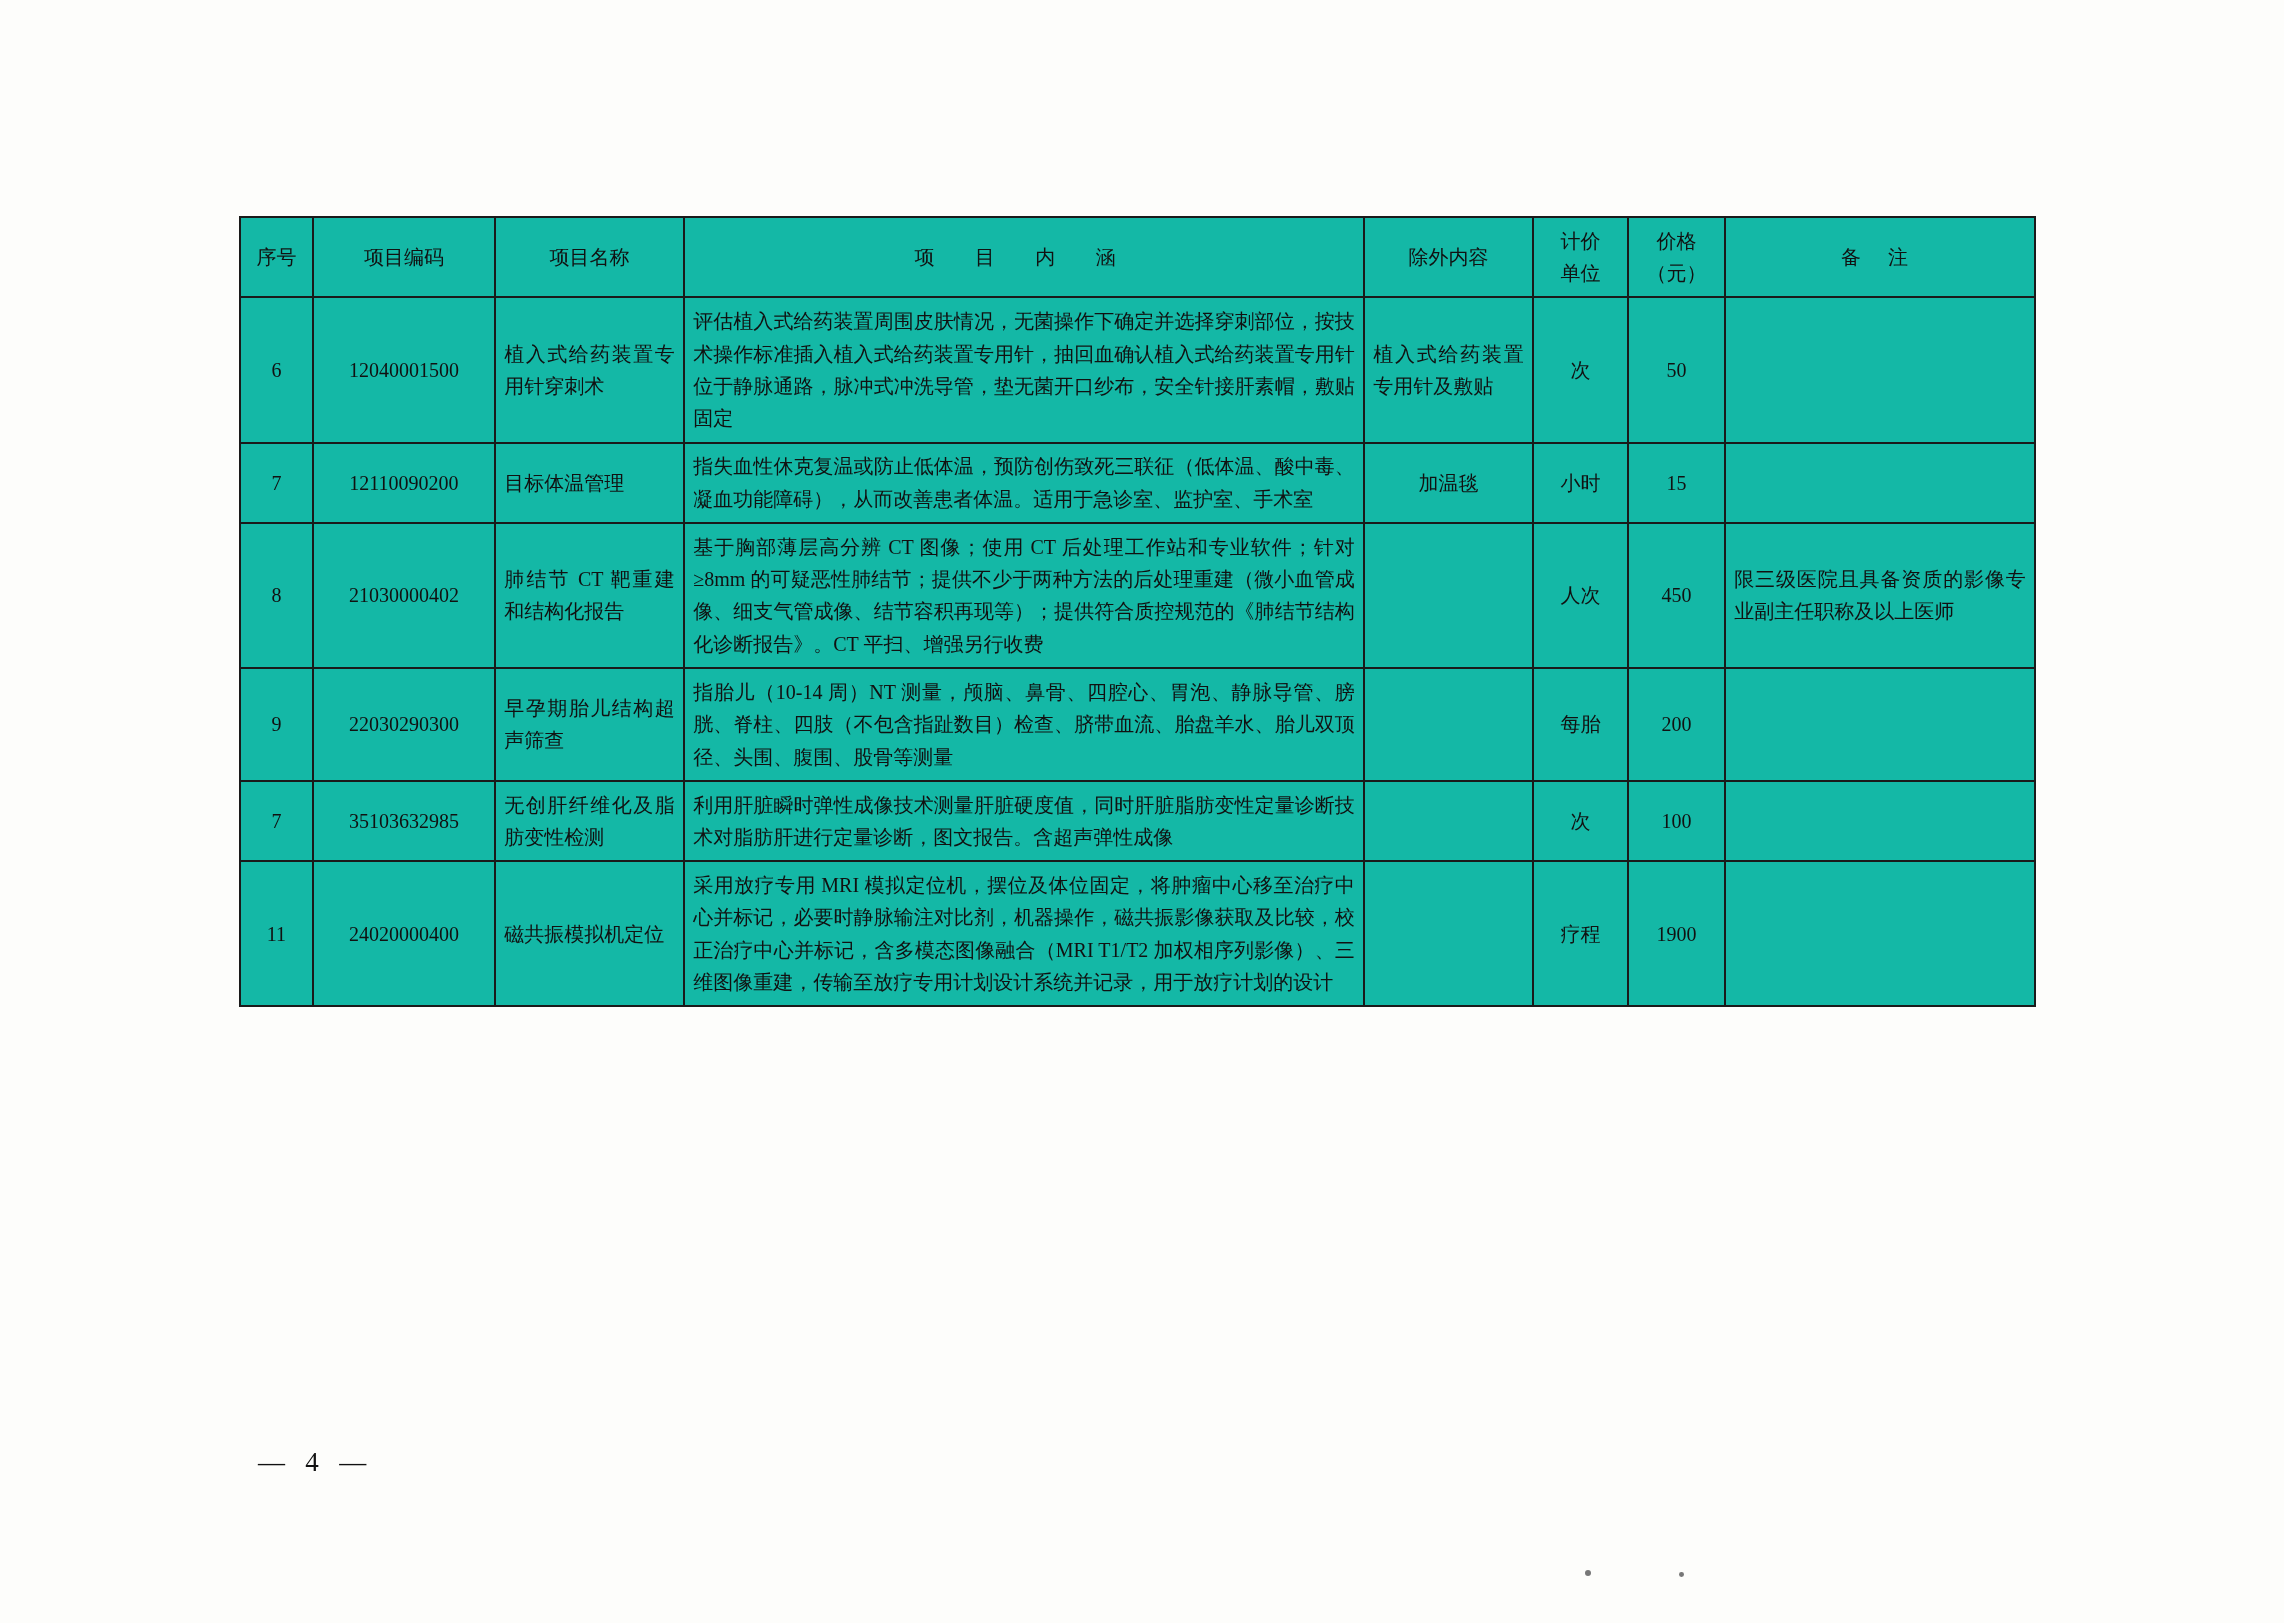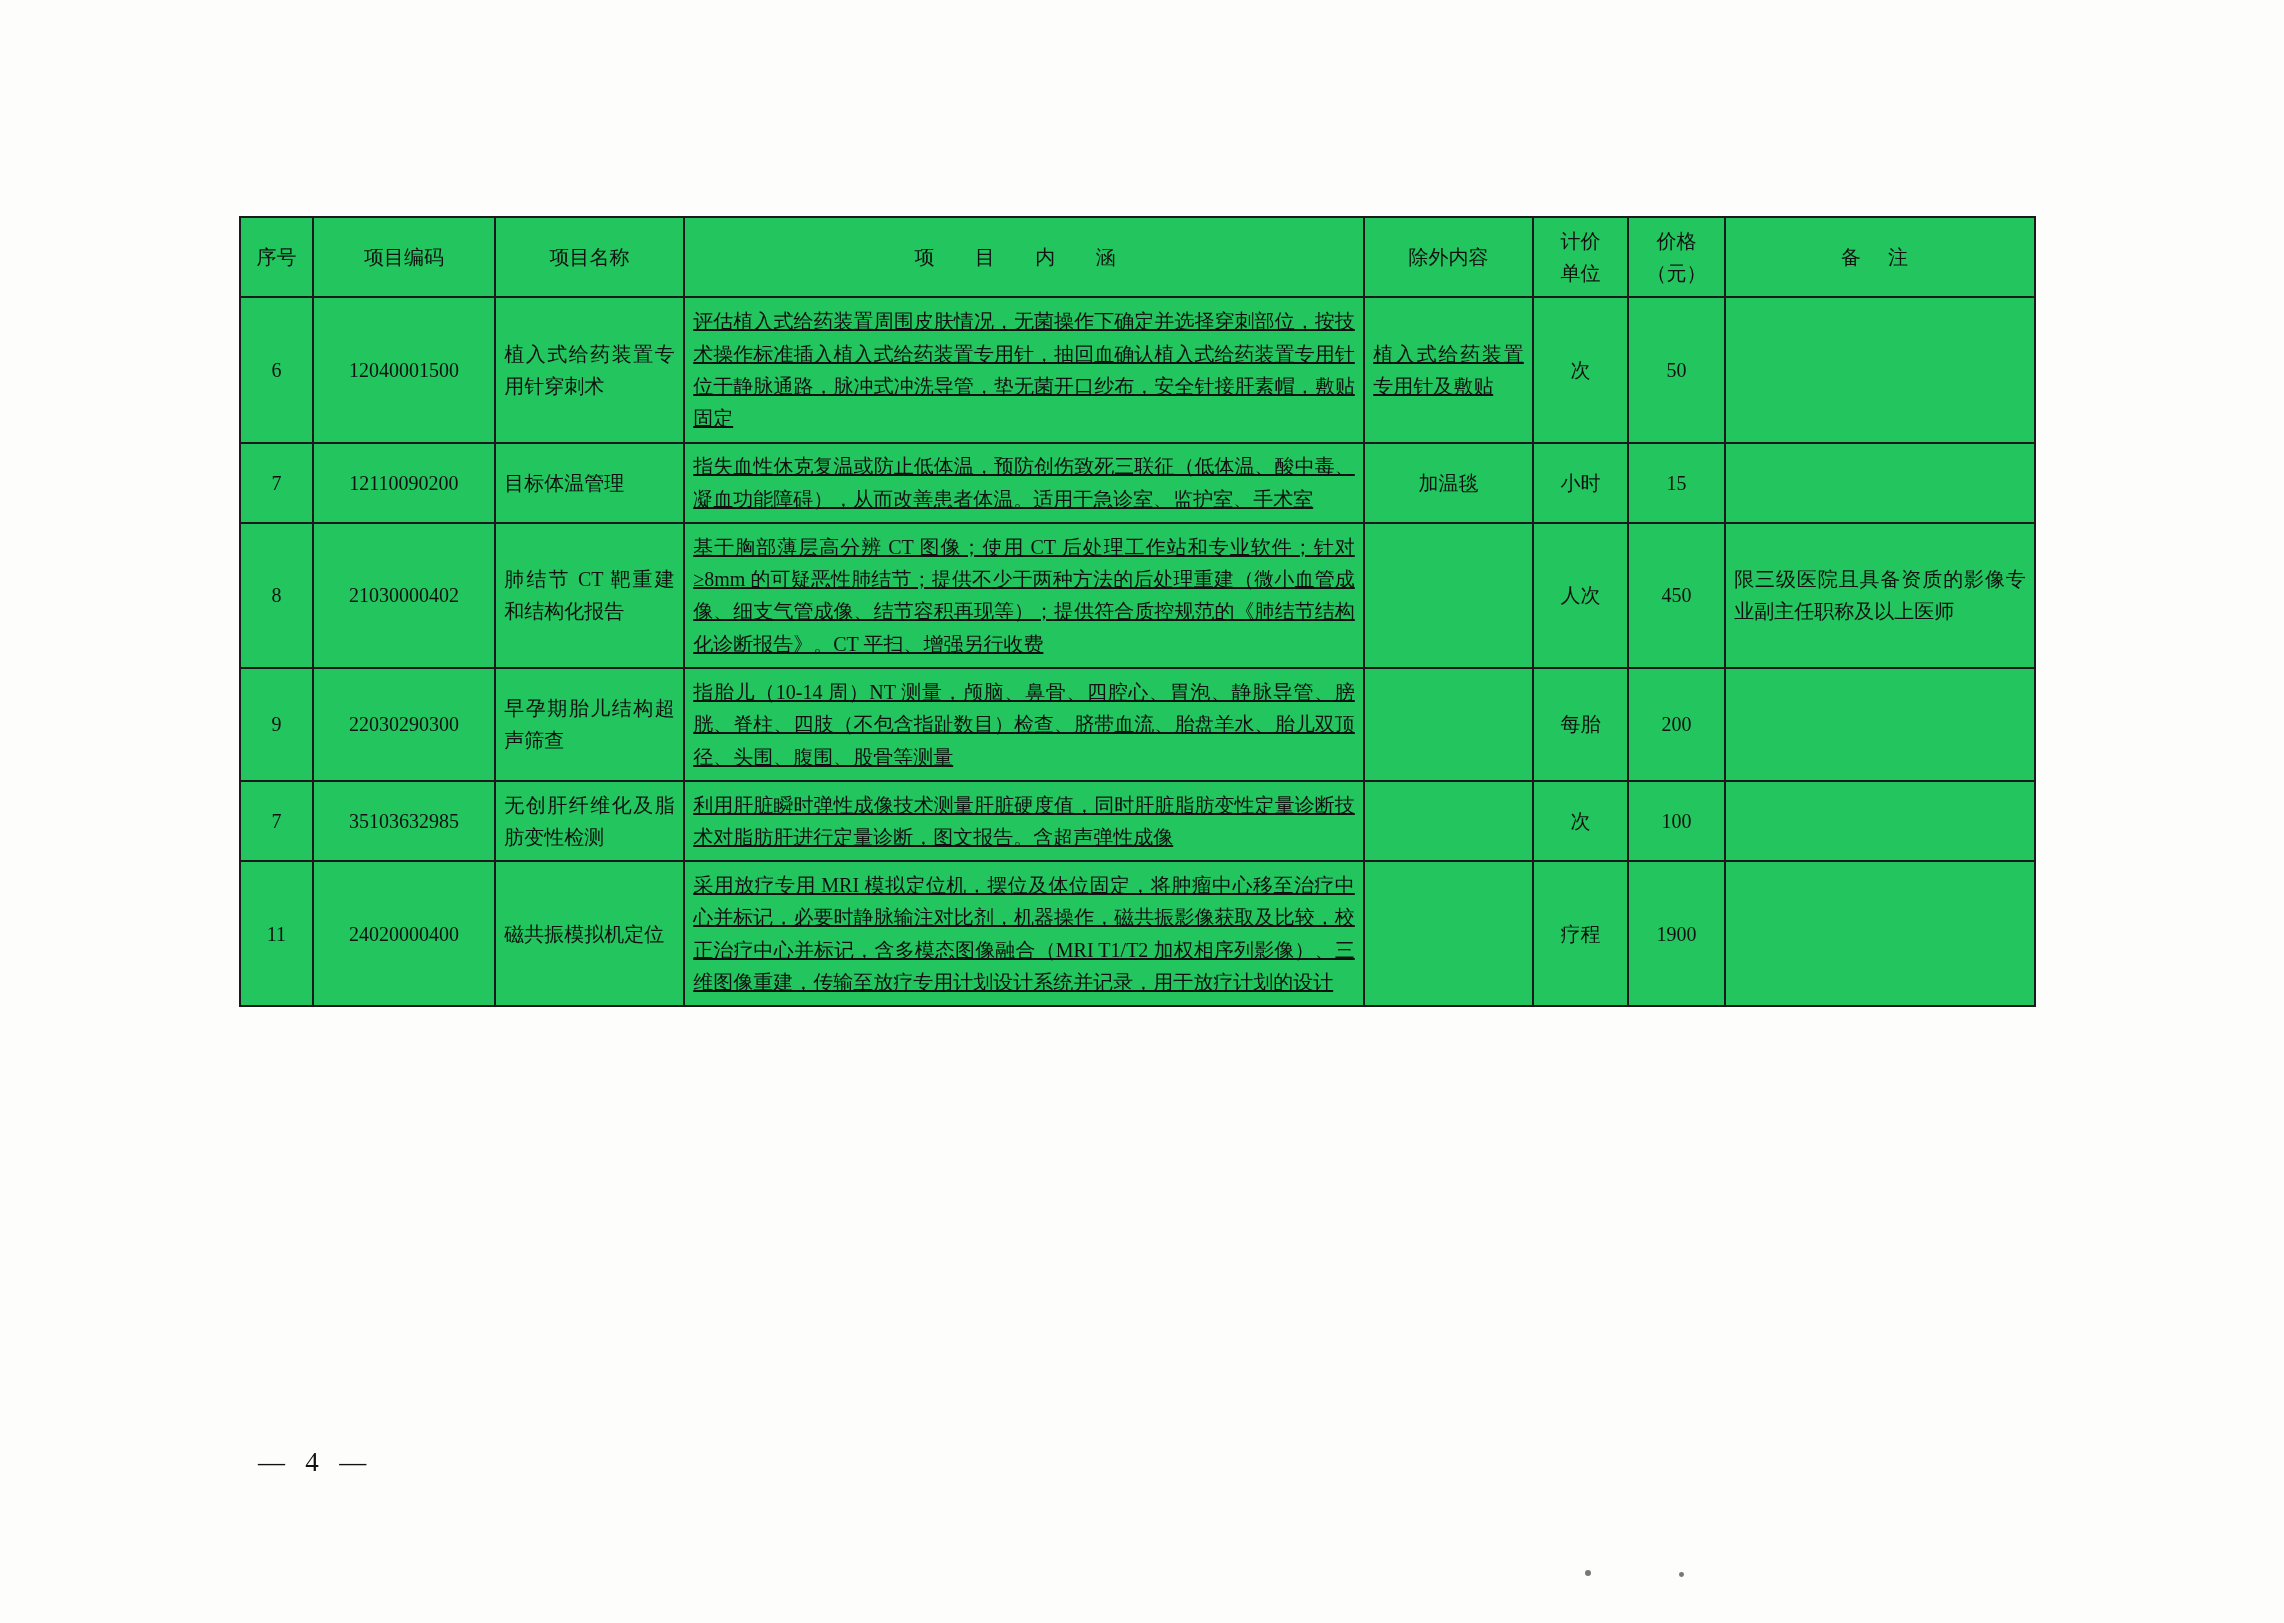--- a/index.html
+++ b/index.html
@@ -25,21 +25,21 @@
   .table-wrap {
     position: absolute;
     left: 239px;
     top: 216px;
     width: 1795px;
   }
   table.price-table {
     border-collapse: collapse;
     width: 1795px;
     table-layout: fixed;
-    background: #22c55e;
+    background: #14b8a6;
   }
   table.price-table td, table.price-table th {
     border: 2px solid #1a1a1a;
     vertical-align: middle;
     padding: 6.8px 8.2px;
     font-size: 20px;
     line-height: 1.62;
     font-weight: normal;
   }
   
@@ -70,21 +70,20 @@
     letter-spacing: 17.7px;
     padding-left: 17.7px;
     border-radius: 28px;
   }
   .cell-center { text-align: center; }
   .cell-justify {
     text-align: justify;
     text-justify: inter-ideograph;
     font-size: 20px;
     line-height: 1.7;
-    text-decoration: underline;
   }
   .cell-name {
     text-align: justify;
     text-justify: inter-ideograph;
     line-height: 1.7;
   }
   .cell-remark {
     text-align: justify;
     text-justify: inter-ideograph;
     line-height: 1.7;

